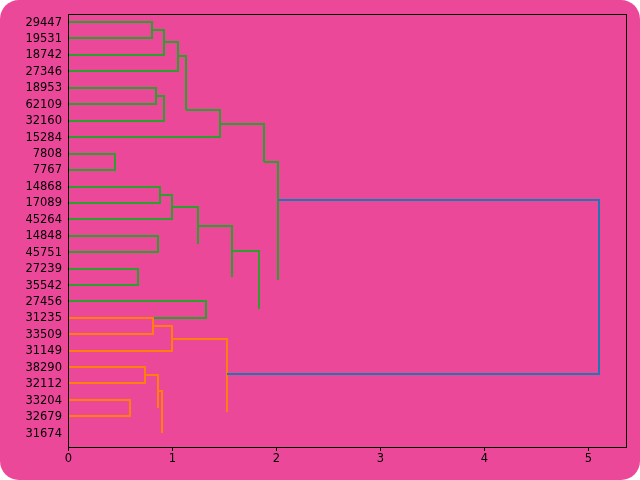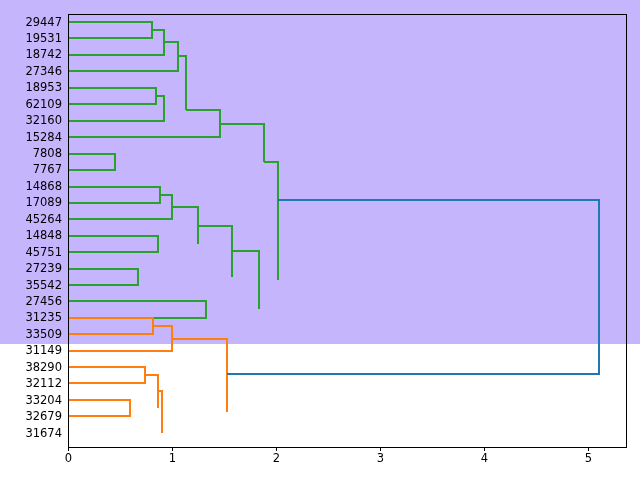--- a/index.html
+++ b/index.html
@@ -9,22 +9,23 @@
   }
   body {
     width: 640px;
     height: 480px;
     font-family: "DejaVu Sans", sans-serif;
     overflow: hidden;
   }
   #figure {
     position: relative;
     width: 640px;
-    height: 344px;
-    background: #c4b5fd;
+    height: 480px;
+    background: #ec4899;
+    border-radius: 19px;
   }
   #plot-svg {
     position: absolute;
     left: 0;
     top: 0;
     width: 640px;
     height: 480px;
     display: block;
   }
   .axis-line {

